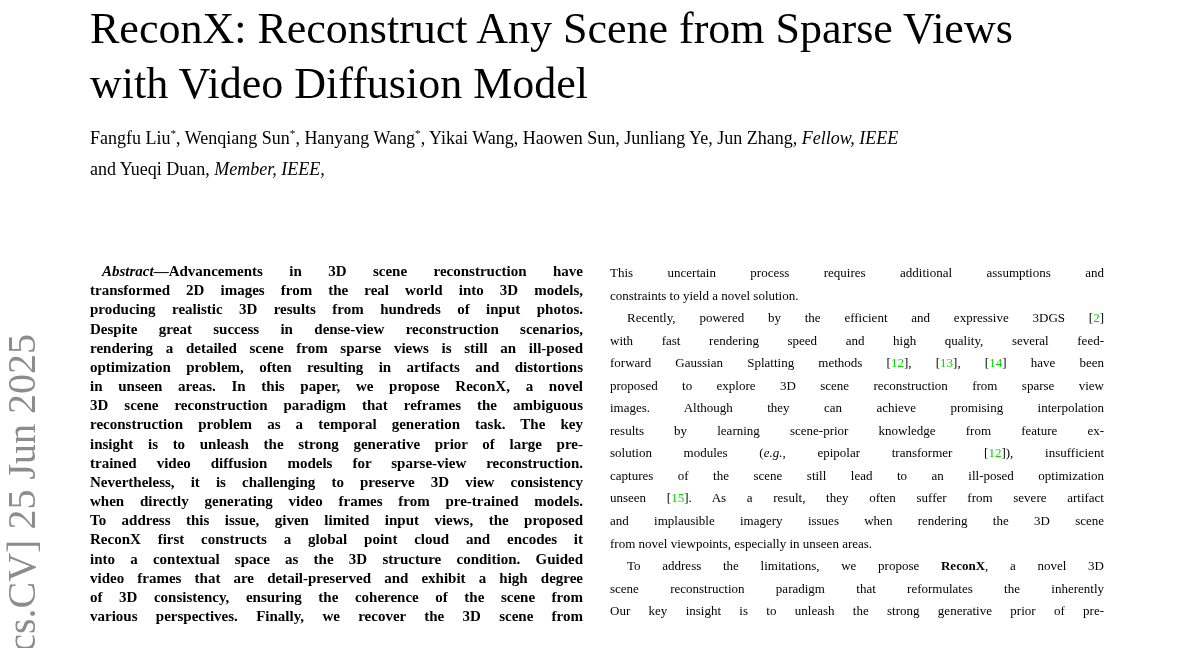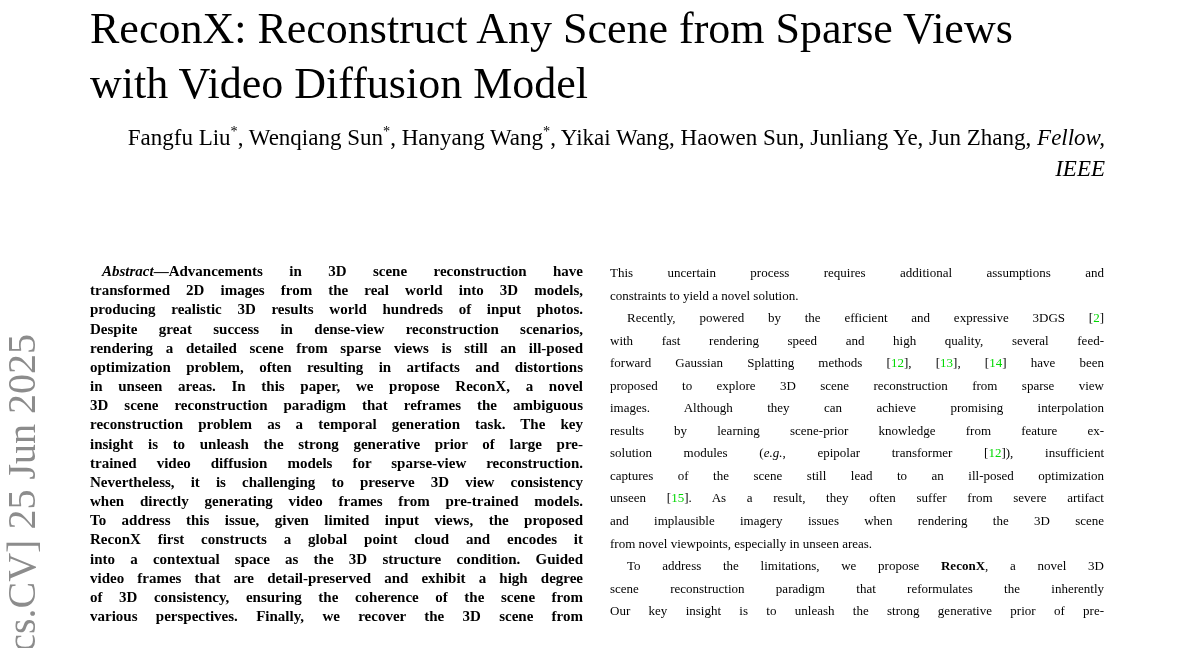--- a/index.html
+++ b/index.html
@@ -28,22 +28,22 @@
     width: 1015px;
     font-size: 44px;
     line-height: 55px;
     white-space: nowrap;
   }
   .authors-block {
     position: absolute;
     left: 90px;
     top: 123px;
     width: 1015px;
-    text-align: right;
-    font-size: 23px;
+    text-align: left;
+    font-size: 18px;
     line-height: 30.5px;
   }
   .col {
     position: absolute;
     top: 262px;
   }
   .col-left {
     left: 90px;
     width: 493px;
     font-size: 15px;
@@ -93,26 +93,27 @@
 
   <div class="arxiv-stamp">cs.CV] 25 Jun 2025</div>
 
   <div class="title-block">
     <div>ReconX: Reconstruct Any Scene from Sparse Views</div>
     <div>with Video Diffusion Model</div>
   </div>
 
   <div class="authors-block">
     <div><span>Fangfu Liu</span><span class="s-sup">*</span><span>, Wenqiang Sun</span><span class="s-sup">*</span><span>, Hanyang Wang</span><span class="s-sup">*</span><span>, Yikai Wang, Haowen Sun, Junliang Ye, Jun Zhang, </span><span class="s-i">Fellow, IEEE</span></div>
+    <div><span>and Yueqi Duan, </span><span class="s-i">Member, IEEE,</span></div>
   </div>
 
   <div class="col col-left">
       <div class="line ind"><span class="s-bi">Abstract</span><span>—Advancements in 3D scene reconstruction have</span></div>
       <div class="line"><span>transformed 2D images from the real world into 3D models,</span></div>
-      <div class="line"><span>producing realistic 3D results world hundreds of input photos.</span></div>
+      <div class="line"><span>producing realistic 3D results from hundreds of input photos.</span></div>
       <div class="line"><span>Despite great success in dense-view reconstruction scenarios,</span></div>
       <div class="line"><span>rendering a detailed scene from sparse views is still an ill-posed</span></div>
       <div class="line"><span>optimization problem, often resulting in artifacts and distortions</span></div>
       <div class="line"><span>in unseen areas. In this paper, we propose ReconX, a novel</span></div>
       <div class="line"><span>3D scene reconstruction paradigm that reframes the ambiguous</span></div>
       <div class="line"><span>reconstruction problem as a temporal generation task. The key</span></div>
       <div class="line"><span>insight is to unleash the strong generative prior of large pre-</span></div>
       <div class="line"><span>trained video diffusion models for sparse-view reconstruction.</span></div>
       <div class="line"><span>Nevertheless, it is challenging to preserve 3D view consistency</span></div>
       <div class="line"><span>when directly generating video frames from pre-trained models.</span></div>

